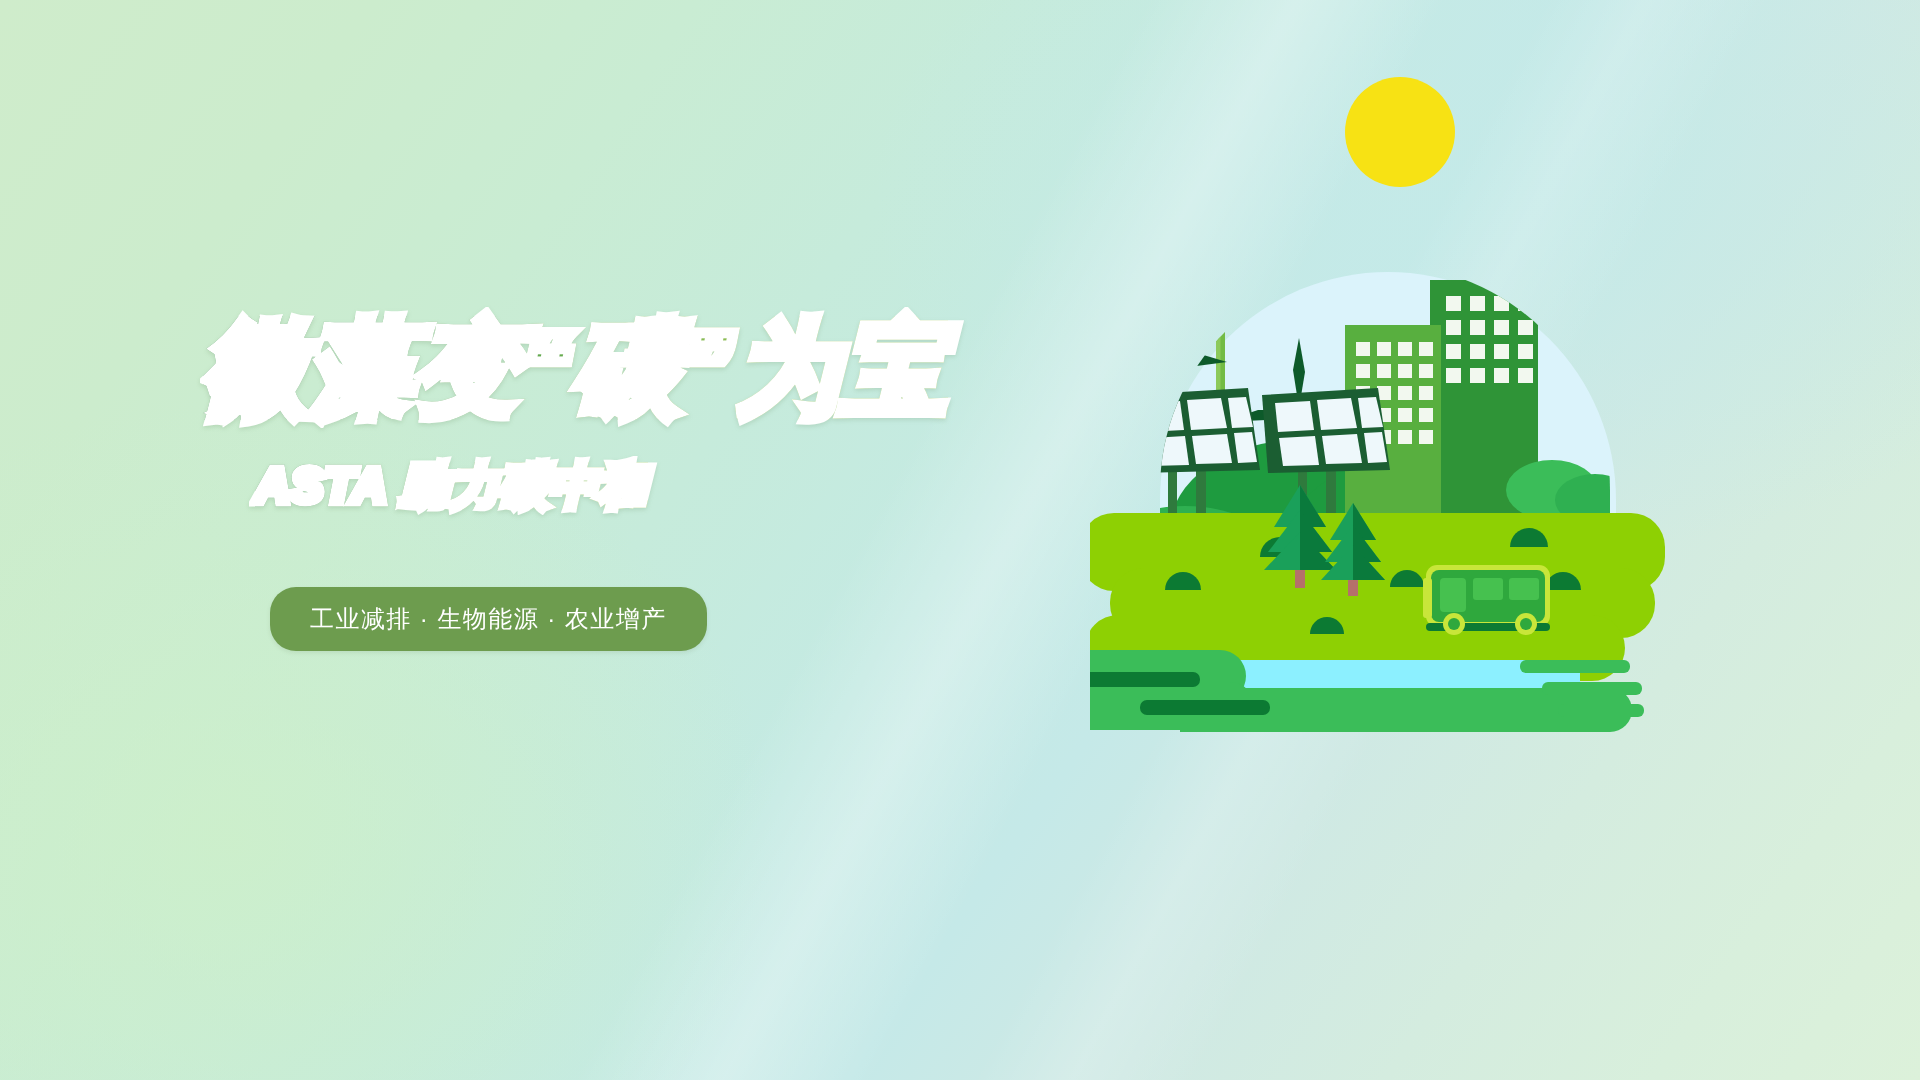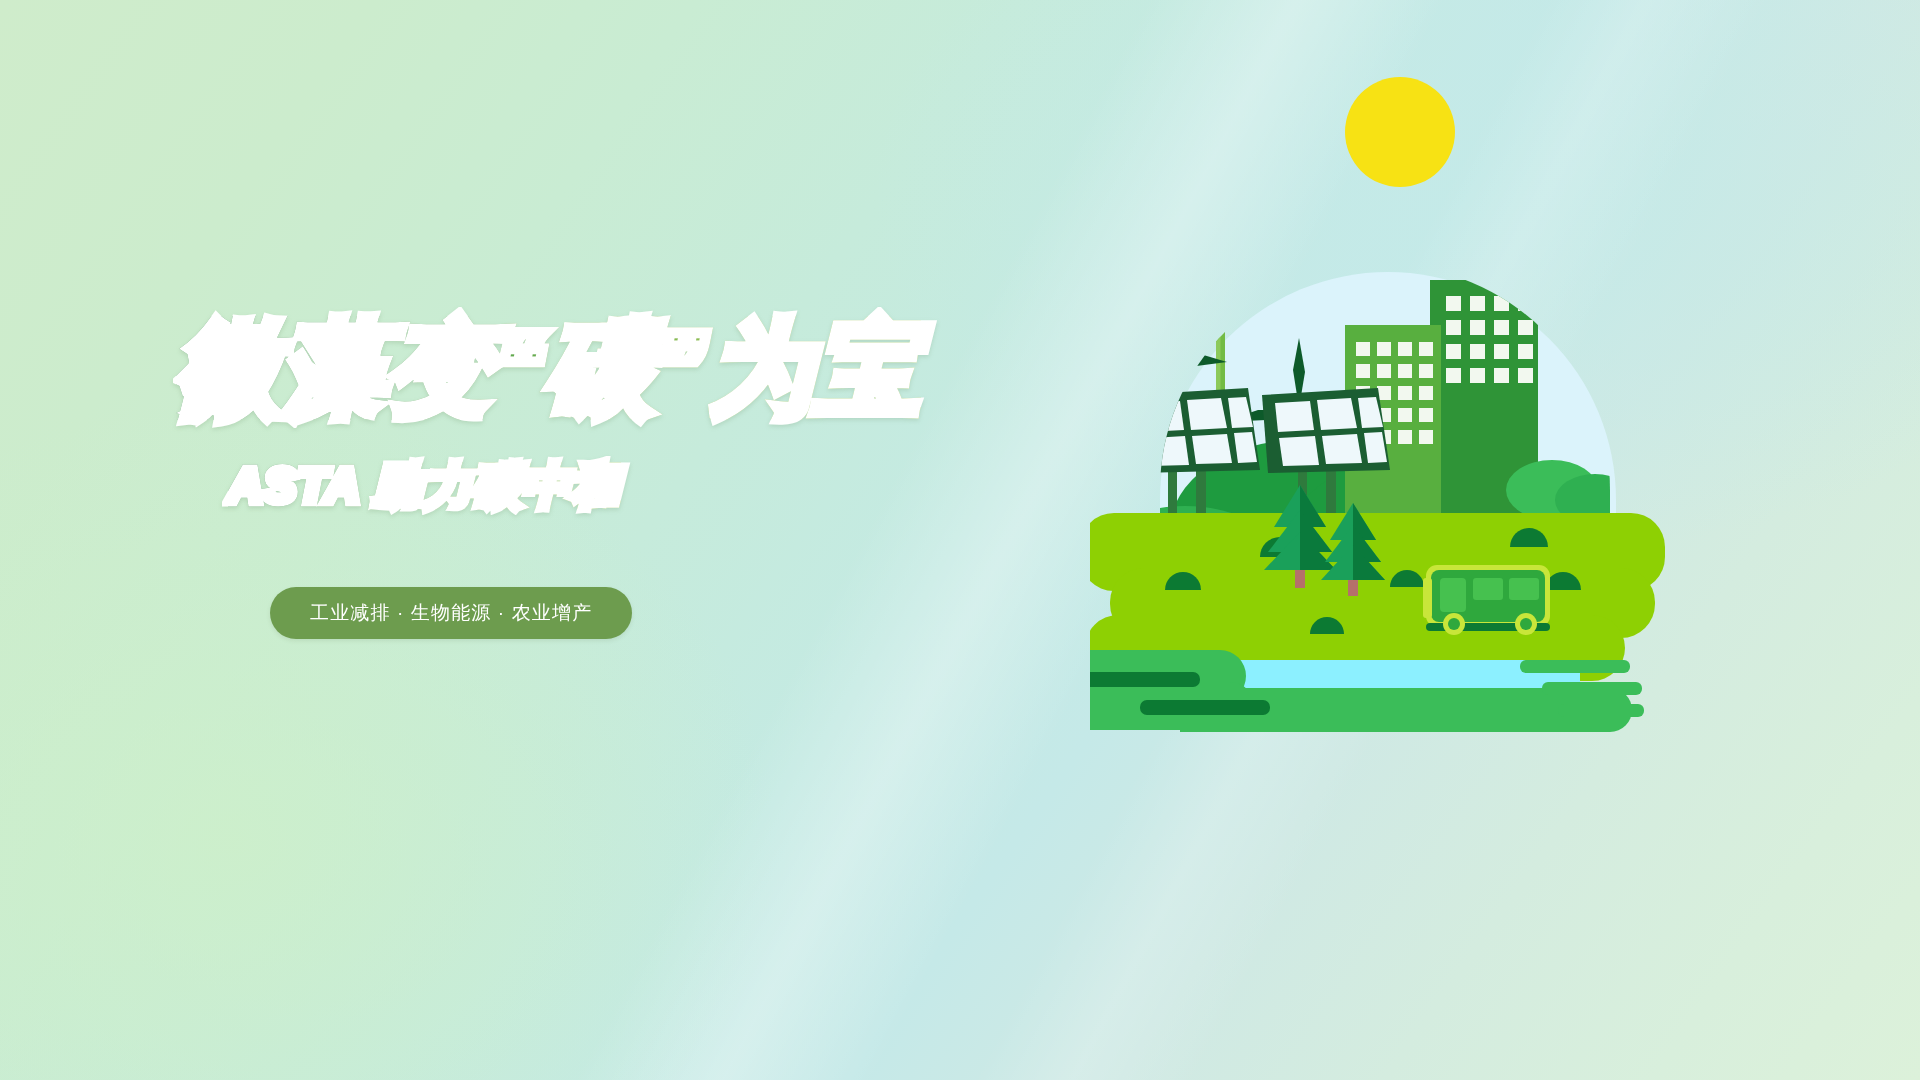--- a/index.html
+++ b/index.html
@@ -44,41 +44,42 @@
     white-space:nowrap;
     font-weight:bold;
     font-style:italic;
     letter-spacing:.02em;
     background:linear-gradient(100deg,#2c8540 0%,#3c9247 18%,#55a24c 38%,#79b451 58%,#9cc457 78%,#b2ce5d 100%);
     -webkit-background-clip:text;background-clip:text;
     color:transparent;-webkit-text-fill-color:transparent;
     paint-order:stroke fill;
     -webkit-text-stroke:9px #ffffff;
     filter:drop-shadow(0 2px 2px rgba(90,130,80,.18));
+    margin-left:27px;
   }
   #title-main{
     left:176px;top:316px;
     font-size:104px;line-height:1;
     -webkit-text-stroke-width:11px;
   }
   #title-sub{
     left:228px;top:462px;
     font-size:48px;line-height:1;
     letter-spacing:.03em;
     -webkit-text-stroke-width:9px;
   }
 
   #tagline{
     position:absolute;left:270px;top:587px;
-    height:52px;padding:0 40px;
+    height:64px;padding:0 40px;
     display:flex;align-items:center;justify-content:center;
     background:#6d9c4e;
     border-radius:26px;
     color:#ffffff;
-    font-size:19px;
+    font-size:24px;
     letter-spacing:.06em;
     white-space:nowrap;
     box-shadow:0 2px 4px rgba(80,110,60,.12);
   }
 
   
   #scene{position:absolute;left:1090px;top:70px;width:720px;height:720px;}
   #scene svg{display:block;width:100%;height:100%;}
 </style>
 </head>

